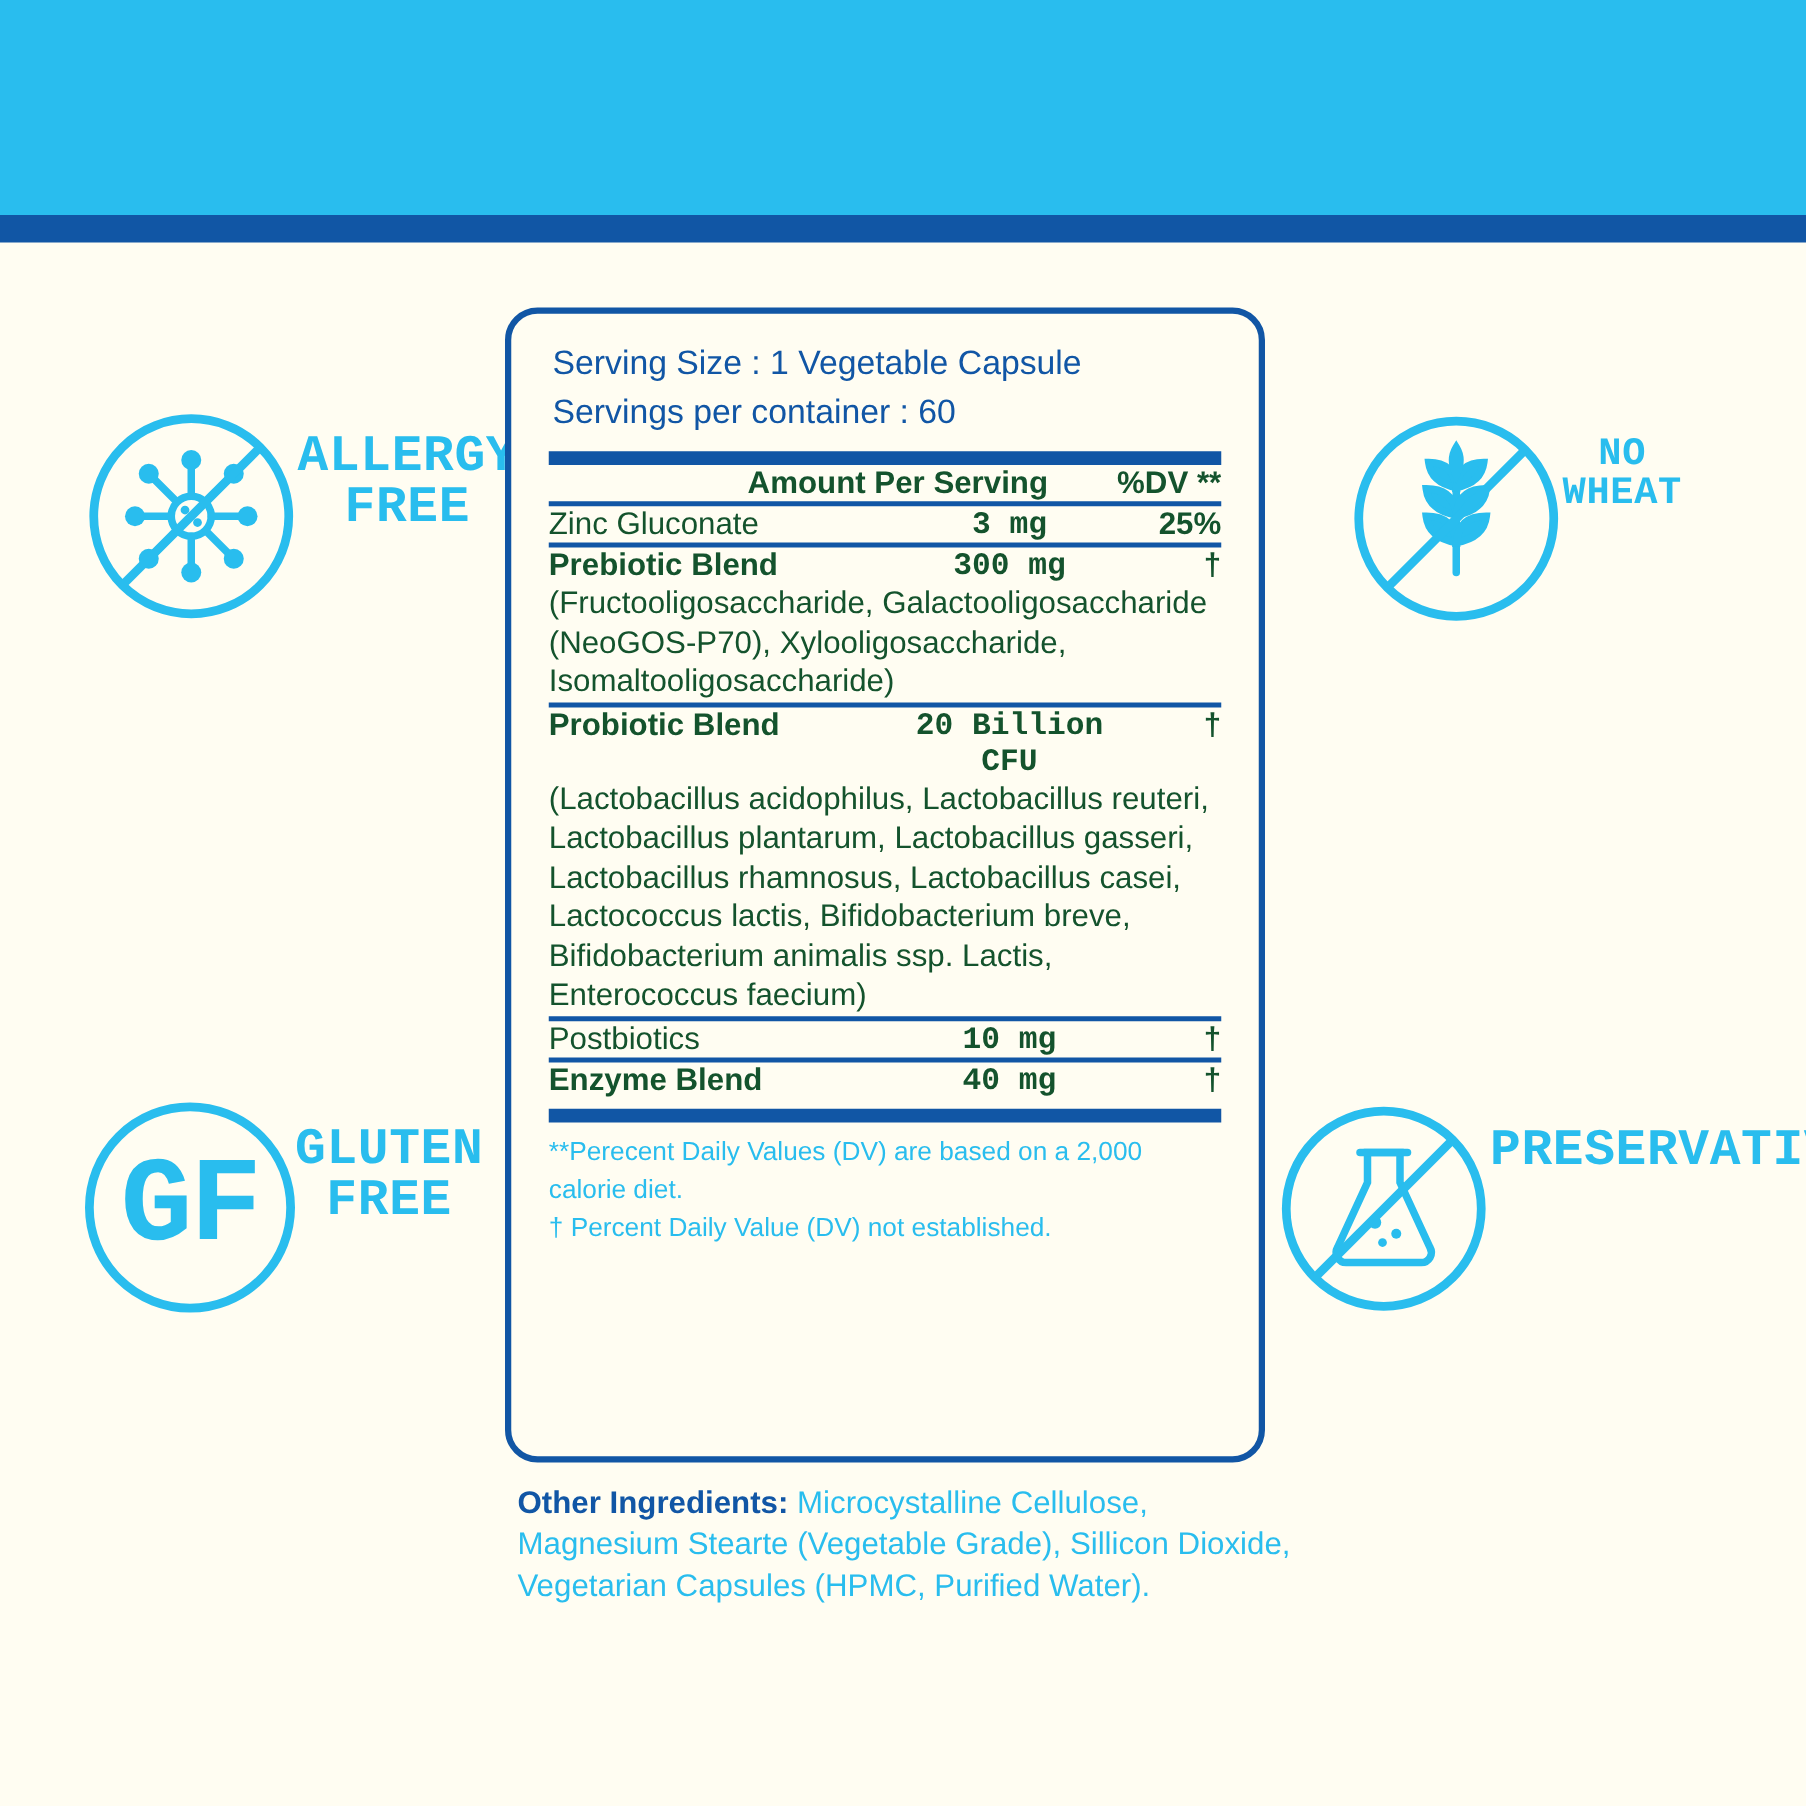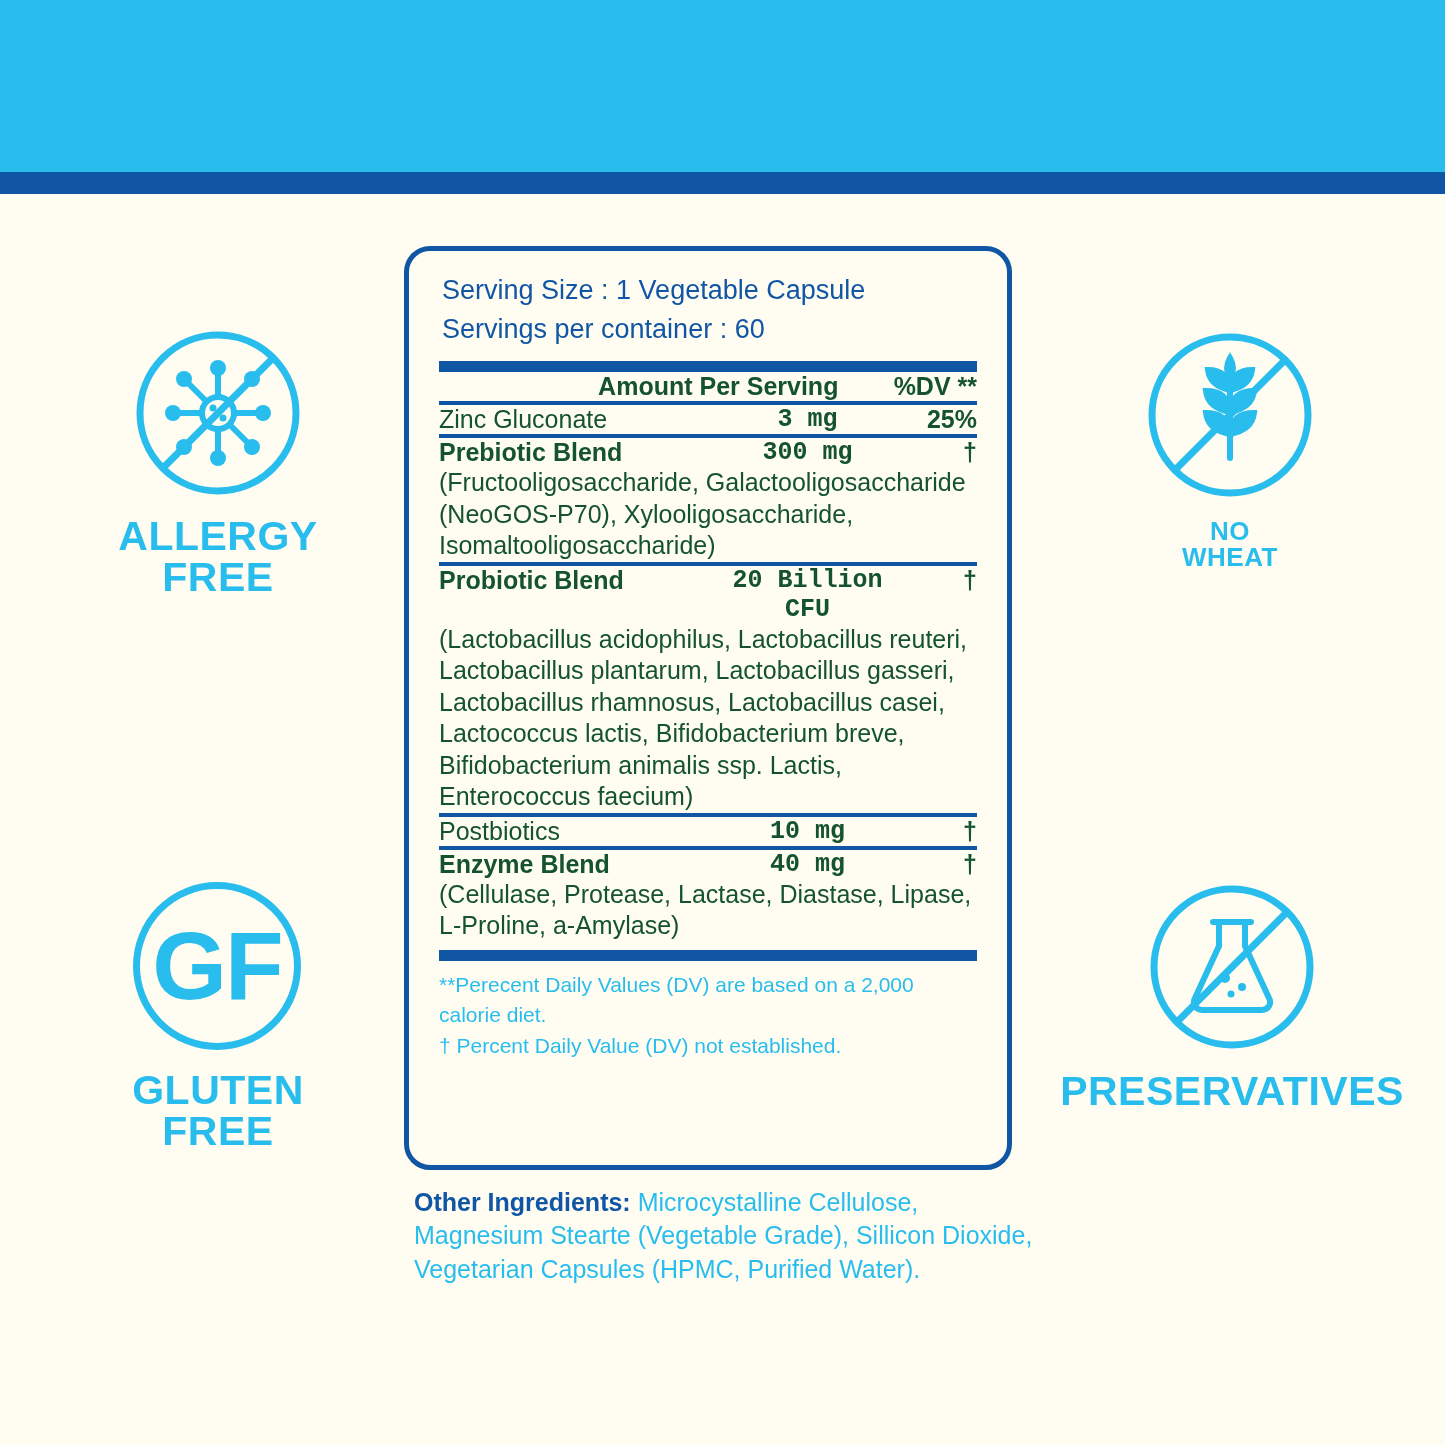--- a/index.html
+++ b/index.html
@@ -17,39 +17,39 @@
     background: #29bdee;
   }
   .band-blue {
     position: absolute; left: 0; top: 172px; width: 1445px; height: 22px;
     background: #1156a5;
   }
 
   
   .badge {
     position: absolute; width: 300px;
-    display: flex; flex-direction: column; align-items: center;
+    display: flex; flex-direction: row;  font-family: Liberation Mono, monospace;
   }
   .badge .circle-wrap { width: 170px; height: 170px; position: relative; }
   .badge .cap {
     text-align: center;
     color: #29bdee;
     font-weight: bold;
     letter-spacing: 0.5px;
     line-height: 1.0;
     margin-top: 18px;
     text-transform: uppercase;
   }
   .badge.allergy { left: 68px; top: 328px; }
   .badge.wheat   { left: 1080px; top: 330px; }
   .badge.gluten  { left: 68px; top: 882px; }
   .badge.presv   { left: 1022px; top: 882px; width: 420px; }
 
   .badge.allergy .cap { font-size: 41px; }
-  .badge.wheat .cap   { font-size: 26px; }
+  .badge.wheat .cap   { font-size: 31px; }
   .badge.gluten .cap  { font-size: 41px; }
   .badge.presv .cap   { font-size: 41px; line-height: 1.05; }
 
   .gf-circle {
     width: 168px; height: 168px; border-radius: 50%;
     border: 7px solid #29bdee;
     display: flex; align-items: center; justify-content: center;
   }
   .gf-text {
     font-size: 96px; font-weight: bold; color: #29bdee; letter-spacing: -2px;
@@ -263,23 +263,20 @@
         </table>
       <div class="rule-med"></div>
 
       <table class="facts">
         <tbody>
             <tr>
           <td class="nm bold-blue">Enzyme Blend</td>
           <td class="amt bold-blue">40 mg</td>
           <td class="dv bold-blue">†</td>
         </tr>
-        <tr>
-          <td class="sub" colspan="3">(Cellulase, Protease, Lactase, Diastase, Lipase, L-Proline, a-Amylase)</td>
-        </tr>
       </tbody>
         </table>
 
       <div class="rule-thick2"></div>
 
       <div class="footnotes">
         <div>**Perecent Daily Values (DV) are based on a 2,000 calorie diet.</div>
         <div>† Percent Daily Value (DV) not established.</div>
       </div>
     </div>

